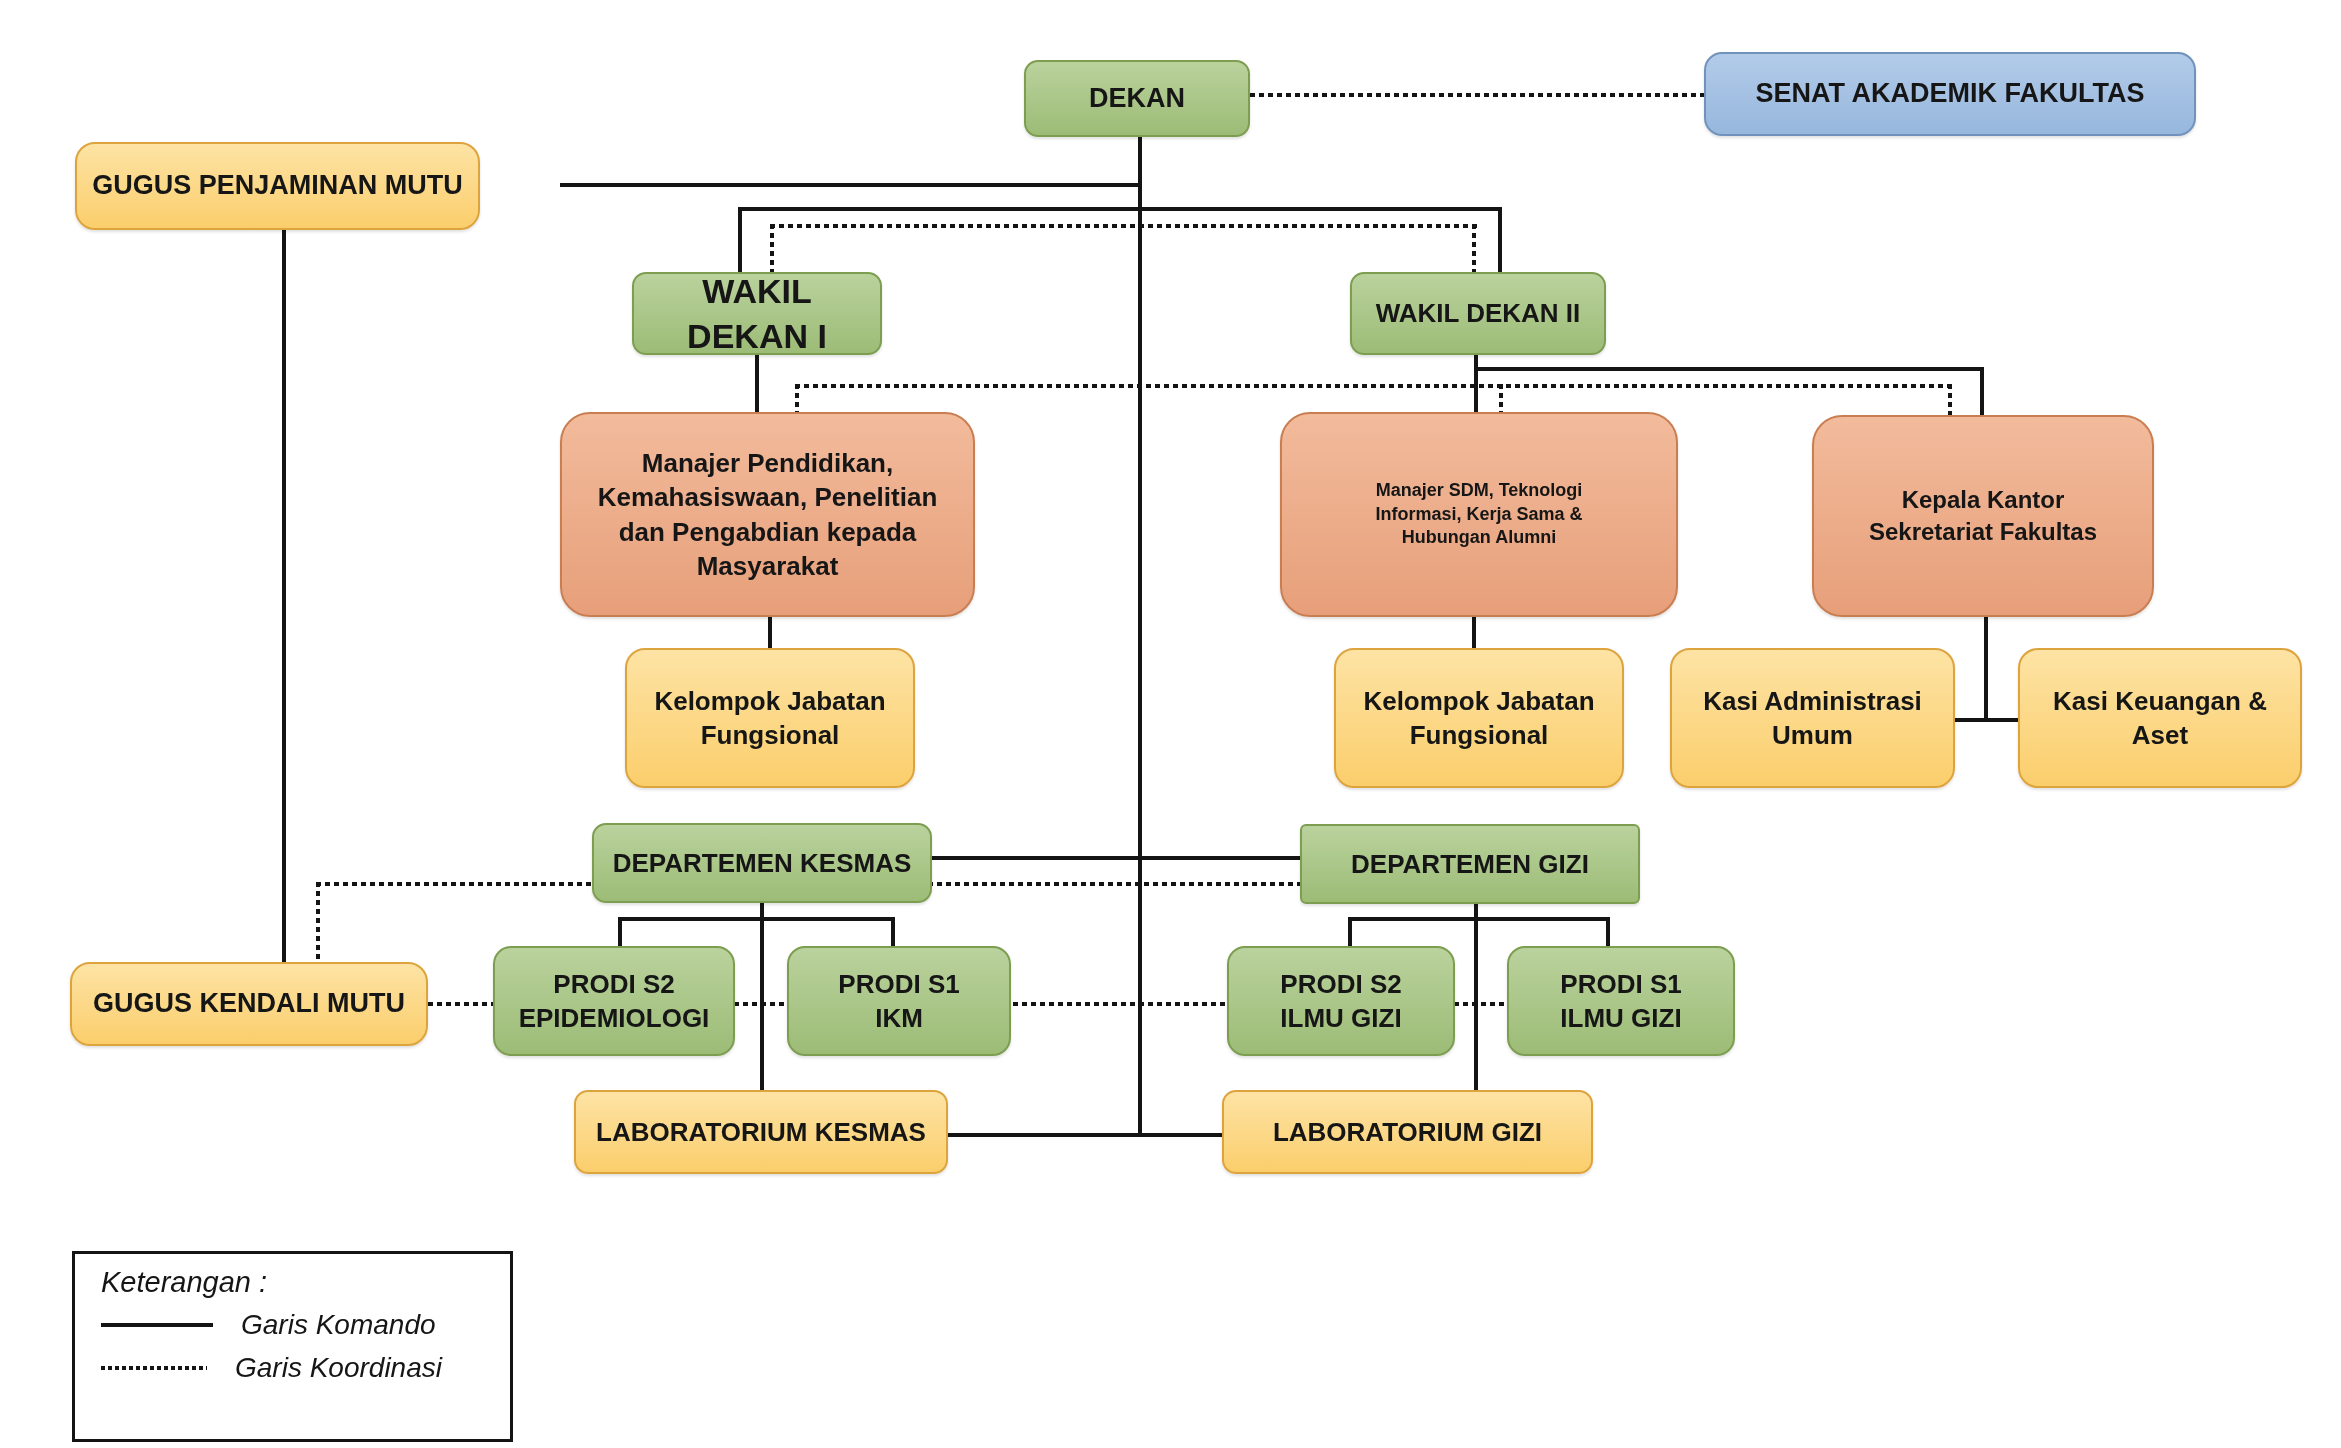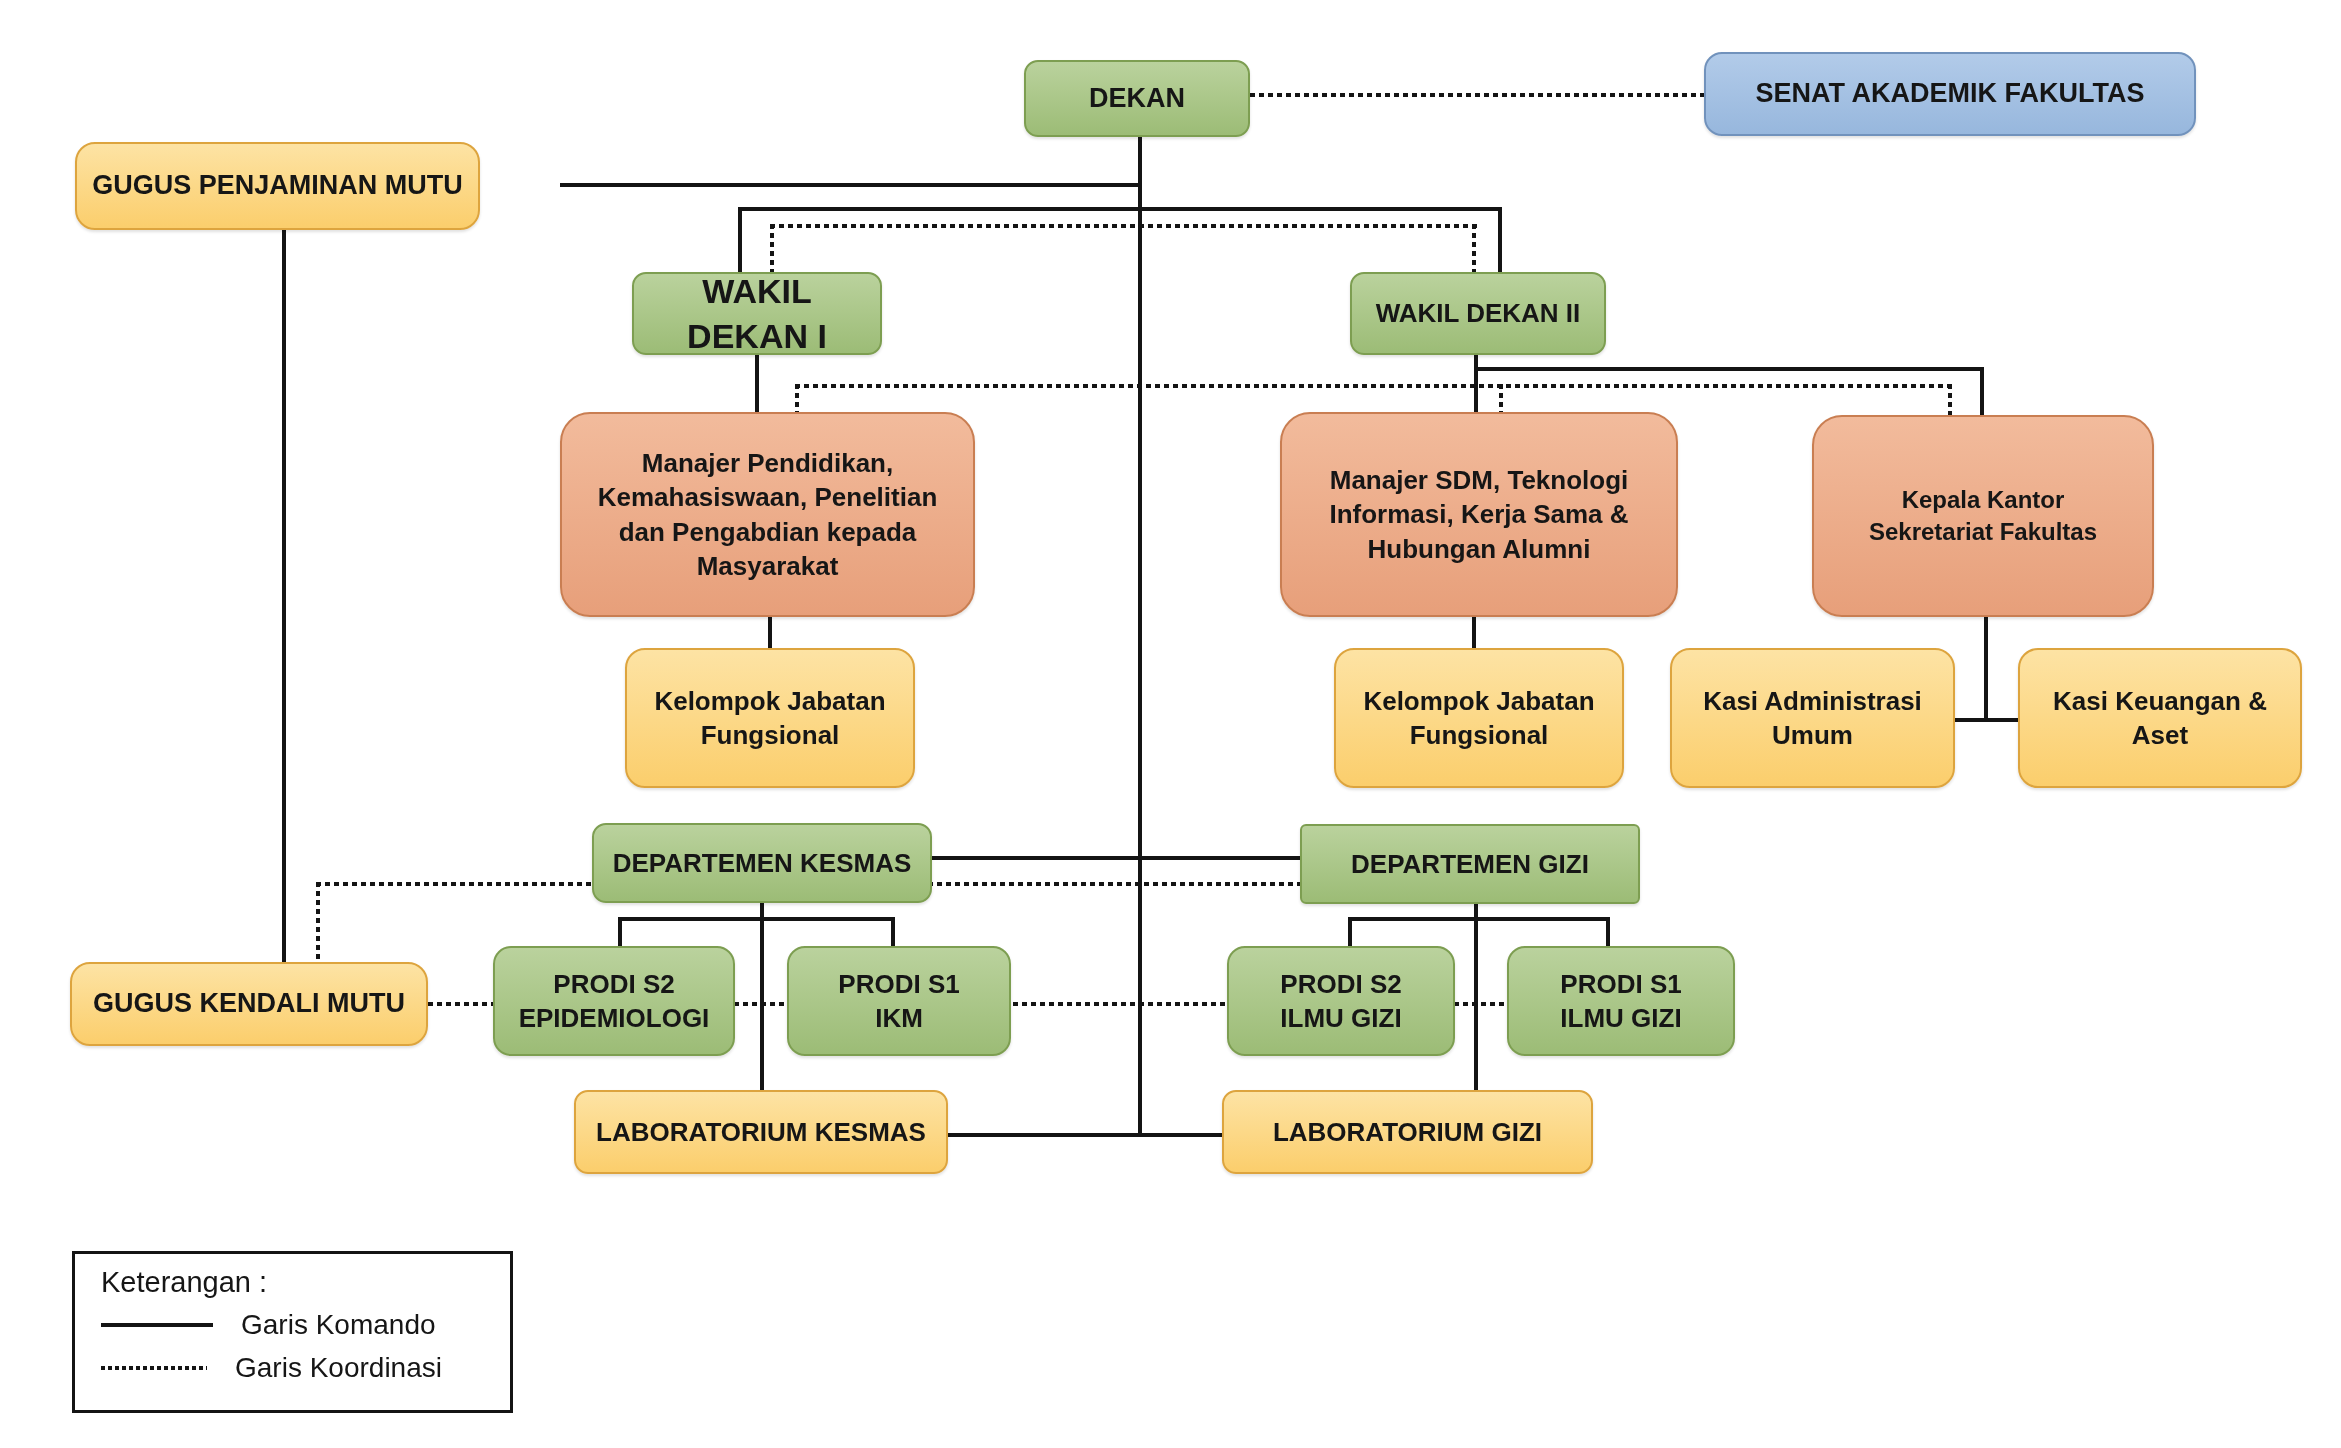--- a/index.html
+++ b/index.html
@@ -25,24 +25,25 @@
   }
   .node.green { background:linear-gradient(#bad29d,#9cbc76); border:2.5px solid #7d9e51; }
   .node.yellow{ background:linear-gradient(#fde3a4,#fbce6c); border:2.5px solid #dda43e; }
   .node.salmon{ background:linear-gradient(#f2bb9c,#e79f7a); border:2.5px solid #c97e52; }
   .node.blue  { background:linear-gradient(#b2cbe9,#97b7dd); border:2.5px solid #7192bc; }
   .ln{position:absolute;z-index:1;}
   .ln.solid{background:#141414;}
   .ln.dash-h{background-image:repeating-linear-gradient(90deg,#141414 0 5px,transparent 5px 9px);}
   .ln.dash-v{background-image:repeating-linear-gradient(180deg,#141414 0 5px,transparent 5px 9px);}
   .legend{
-    position:absolute;left:72px;top:1251px;width:441px;height:162px;
+    position:absolute;left:72px;top:1251px;width:441px;height:191px;
     border:3px solid #141414;background:#ffffff;box-sizing:border-box;
     z-index:2;color:#161616;
     padding:12px 12px 0 26px;
+    font-style:italic;
   }
   .legend-title{font-size:29px;margin-bottom:10px;}
   .legend-row{display:flex;align-items:center;margin-bottom:11px;}
   .legend-row .sample{display:inline-block;width:112px;margin-right:28px;}
   .legend-row .sample.solid-sample{height:4px;background:#141414;}
   .legend-row .sample.dash-sample{height:4px;width:106px;background-image:repeating-linear-gradient(90deg,#141414 0 4px,transparent 4px 7px);}
   .legend-row .lbl{font-size:28px;}
 </style>
 </head>
 <body>
@@ -90,21 +91,21 @@
   <div id="nodes-layer">
       <div class="node green" style="left: 1024px; top: 60px; width: 226px; height: 77px; font-size: 27px; border-radius: 14px;">DEKAN</div>
       <div class="node blue" style="left: 1704px; top: 52px; width: 492px; height: 84px; font-size: 27px; border-radius: 18px;">SENAT AKADEMIK FAKULTAS</div>
       <div class="node yellow" style="left: 75px; top: 142px; width: 405px; height: 88px; font-size: 27px; border-radius: 20px;">GUGUS PENJAMINAN MUTU</div>
       <div class="node green" style="left: 632px; top: 272px; width: 250px; height: 83px; font-size: 34px; border-radius: 14px;">WAKIL DEKAN I</div>
       <div class="node green" style="left: 1350px; top: 272px; width: 256px; height: 83px; font-size: 26px; border-radius: 14px;">WAKIL DEKAN II</div>
       <div class="node salmon" style="left: 560px; top: 412px; width: 415px; height: 205px; font-size: 26px; border-radius: 30px;">Manajer Pendidikan,
 Kemahasiswaan, Penelitian
 dan Pengabdian kepada
 Masyarakat</div>
-      <div class="node salmon" style="left: 1280px; top: 412px; width: 398px; height: 205px; font-size: 26px; border-radius: 30px;">Manajer SDM, Teknologi
+      <div class="node salmon" style="left: 1280px; top: 412px; width: 398px; height: 205px; font-size: 18px; border-radius: 30px;">Manajer SDM, Teknologi
 Informasi, Kerja Sama &amp;
 Hubungan Alumni</div>
       <div class="node salmon" style="left: 1812px; top: 415px; width: 342px; height: 202px; font-size: 24px; border-radius: 30px;">Kepala Kantor
 Sekretariat Fakultas</div>
       <div class="node yellow" style="left: 625px; top: 648px; width: 290px; height: 140px; font-size: 26px; border-radius: 20px;">Kelompok Jabatan
 Fungsional</div>
       <div class="node yellow" style="left: 1334px; top: 648px; width: 290px; height: 140px; font-size: 26px; border-radius: 20px;">Kelompok Jabatan
 Fungsional</div>
       <div class="node yellow" style="left: 1670px; top: 648px; width: 285px; height: 140px; font-size: 26px; border-radius: 20px;">Kasi Administrasi
 Umum</div>

